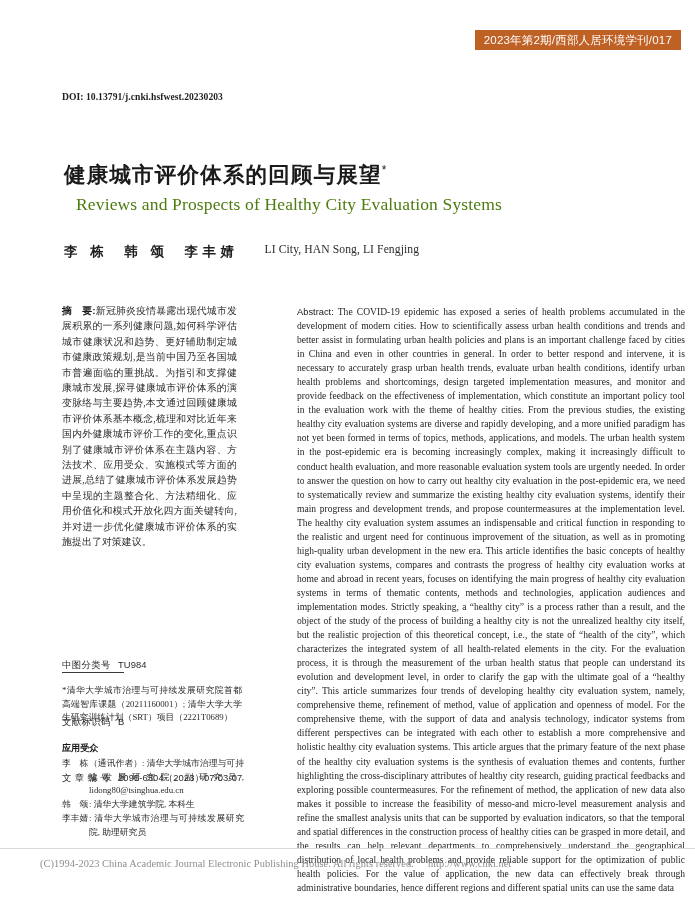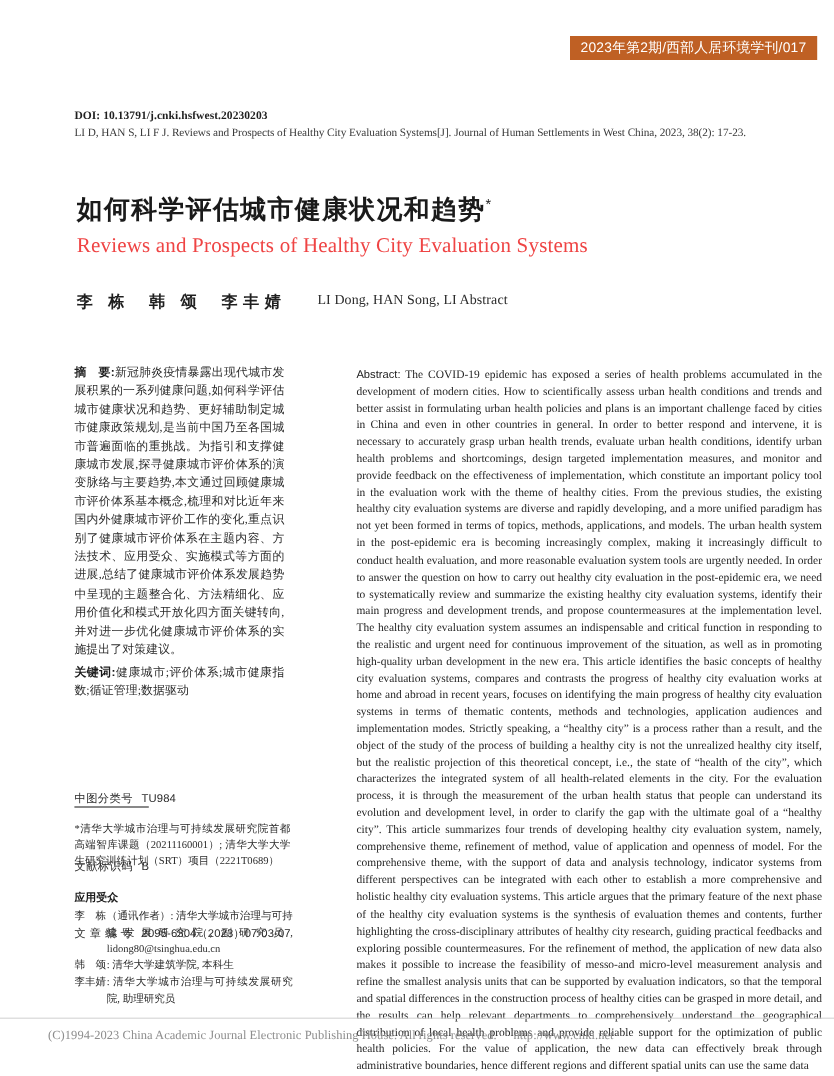--- a/index.html
+++ b/index.html
@@ -84,26 +84,26 @@
     color: #1a1a1a;
   }
   .title-cn sup {
     font-size: 12px;
     font-weight: normal;
     vertical-align: super;
     letter-spacing: 0;
   }
   .title-en {
     position: absolute;
-    left: 64px;
+    left: 76px;
     top: 194px;
     font-family: "Liberation Serif", "DejaVu Serif", serif;
     font-size: 17.5px;
     letter-spacing: 0.15px;
-    color: #ef4444;
+    color: #4d7c0f;
   }
 
   
   .authors {
     position: absolute;
     left: 64px;
     top: 243px;
     display: flex;
     align-items: flex-start;
   }
@@ -288,34 +288,32 @@
 <body>
 
 <div class="page">
 
   <div class="runhead-wrap">
     <div class="runhead-bar">2023年第2期/西部人居环境学刊/017</div>
   </div>
 
   <div class="meta">
     <div class="doi">DOI: 10.13791/j.cnki.hsfwest.20230203</div>
-    <div class="cite-en">LI D, HAN S, LI F J. Reviews and Prospects of Healthy City Evaluation Systems[J]. Journal of Human Settlements in West China, 2023, 38(2): 17-23.</div>
-  </div>
-
-  <div class="title-cn"><span>如何科学评估城市健康状况和趋势</span><sup>*</sup></div>
+  </div>
+
+  <div class="title-cn"><span>健康城市评价体系的回顾与展望</span><sup>*</sup></div>
   <div class="title-en">Reviews and Prospects of Healthy City Evaluation Systems</div>
 
   <div class="authors">
     <div class="cn"><span>李 栋</span><span class="gap"></span><span>韩 颂</span><span class="gap"></span><span>李丰婧</span></div>
-    <div class="en">LI Dong, HAN Song, LI Abstract</div>
+    <div class="en">LI City, HAN Song, LI Fengjing</div>
   </div>
 
   <div class="col-left">
     <div class="cn-abstract"><span class="lbl">摘　要:</span><span>新冠肺炎疫情暴露出现代城市发展积累的一系列健康问题,如何科学评估城市健康状况和趋势、更好辅助制定城市健康政策规划,是当前中国乃至各国城市普遍面临的重挑战。为指引和支撑健康城市发展,探寻健康城市评价体系的演变脉络与主要趋势,本文通过回顾健康城市评价体系基本概念,梳理和对比近年来国内外健康城市评价工作的变化,重点识别了健康城市评价体系在主题内容、方法技术、应用受众、实施模式等方面的进展,总结了健康城市评价体系发展趋势中呈现的主题整合化、方法精细化、应用价值化和模式开放化四方面关键转向,并对进一步优化健康城市评价体系的实施提出了对策建议。</span></div>
-    <div class="cn-keywords"><span class="lbl">关键词:</span><span>健康城市;评价体系;城市健康指数;循证管理;数据驱动</span></div>
   </div>
 
   <div class="classmeta">
     <div class="row"><span class="k">中图分类号</span><span class="v">TU984</span></div>
     <div class="row"><span class="k">文献标识码</span><span class="v">B</span></div>
     <div class="row"><span class="k">文 章 编 号</span><span class="v">2095-6304（2023）07-03-07</span></div>
   </div>
 
   <div class="rule"></div>
 

